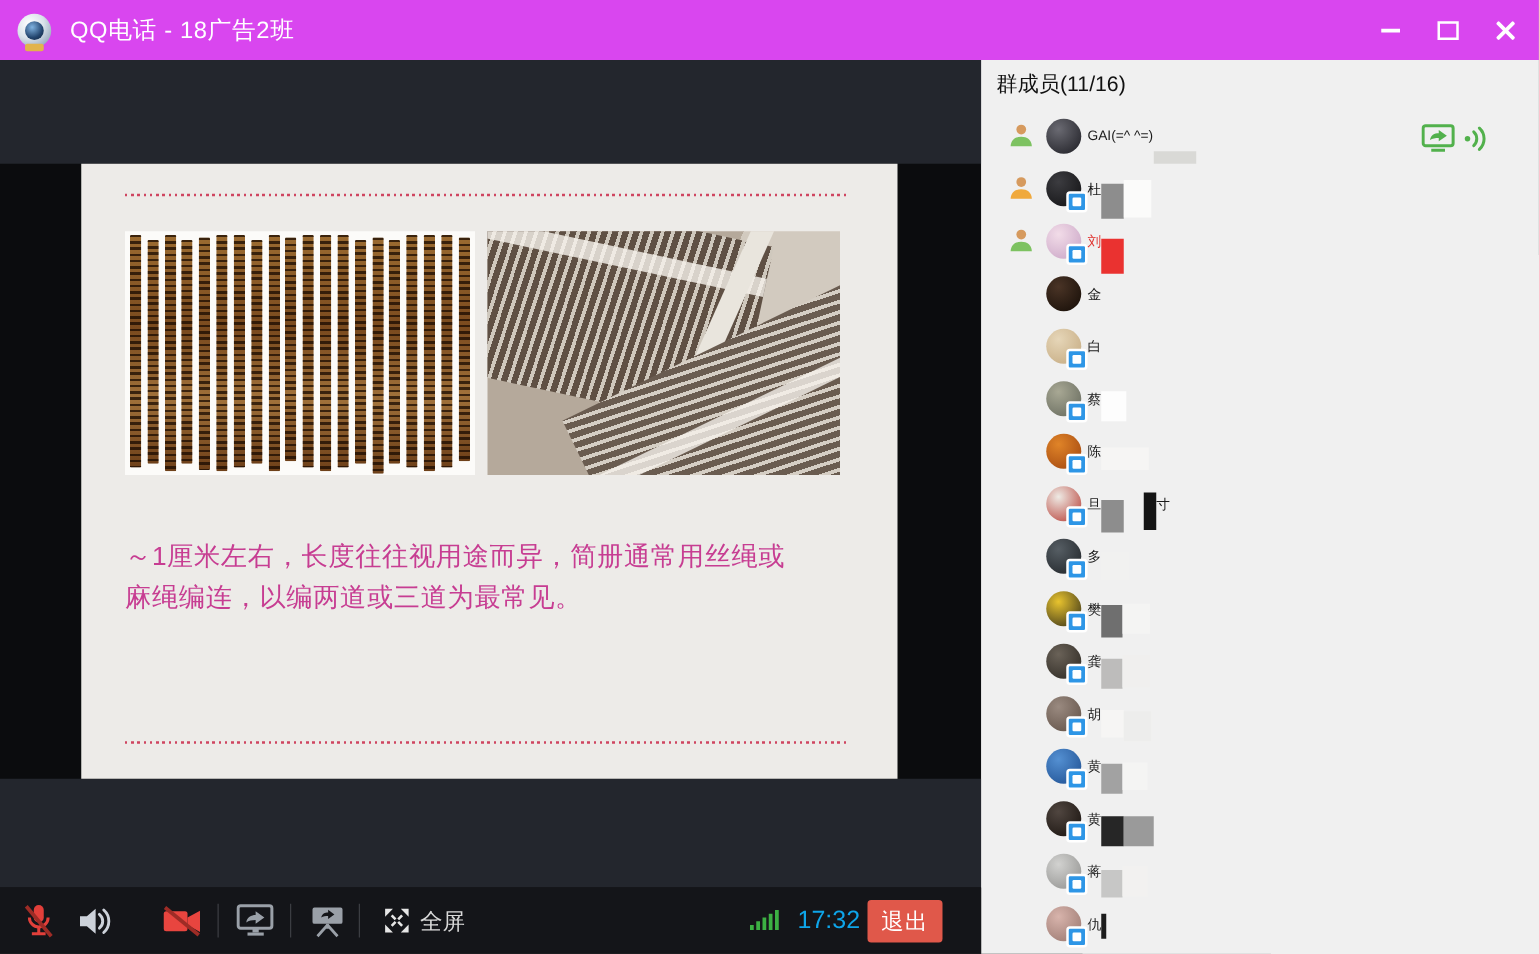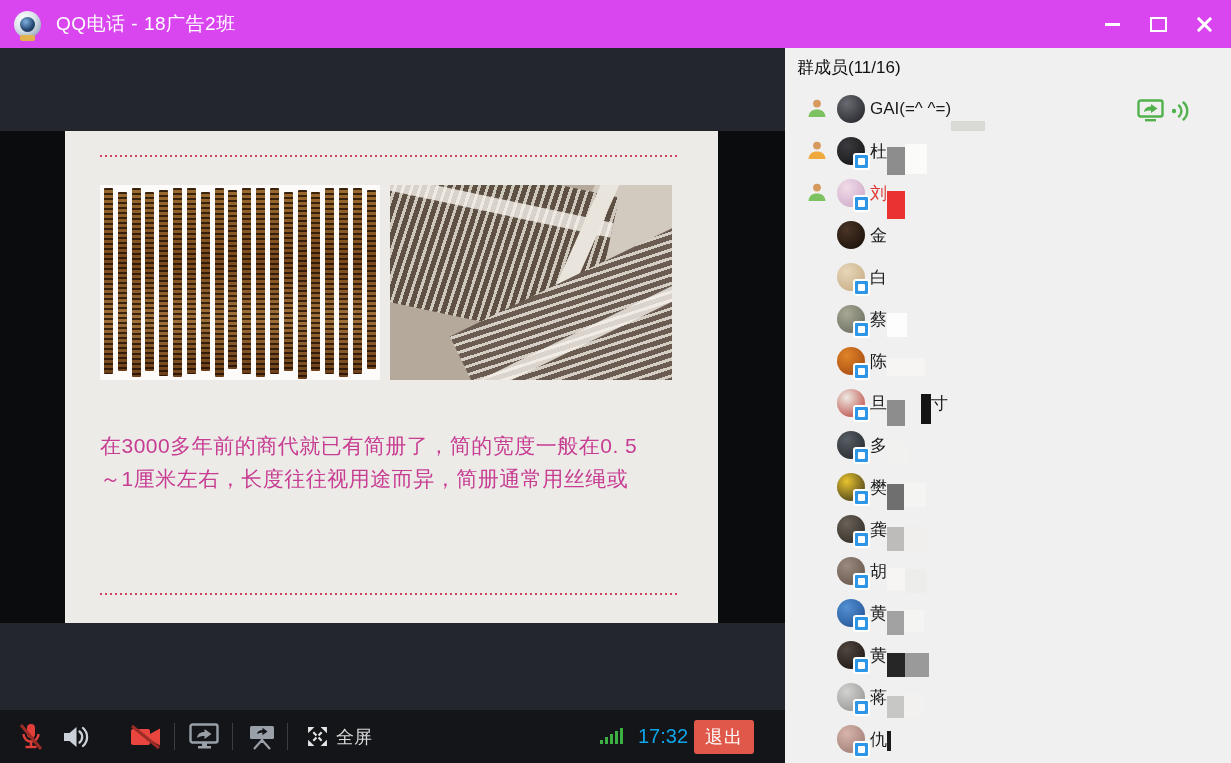--- a/index.html
+++ b/index.html
@@ -71,21 +71,21 @@
   .sidebar{position:absolute;left:785px;top:48px;width:446px;height:715px;background:#f0f0f0;overflow:hidden;}
   .members-header{position:absolute;left:12px;top:8px;font-size:17px;color:#111;}
   .member-list{position:absolute;left:0;top:40px;width:446px;}
   .member-row{position:relative;height:42px;}
   .presence{position:absolute;left:22px;top:10px;width:20px;height:20px;}
   .avatar{position:absolute;left:52px;top:7px;width:28px;height:28px;border-radius:50%;}
   .badge{position:absolute;left:68px;top:23px;width:13px;height:13px;background:#2e96e6;border:2px solid #fff;
     border-radius:3px;box-sizing:content-box;}
   .badge:after{content:"";position:absolute;left:3px;top:3px;width:7px;height:7px;background:#fff;border-radius:1px;}
   .name-wrap{position:absolute;left:85px;top:0;height:42px;display:flex;align-items:center;}
-  .mname{font-size:17px;color:#1a1a1a;white-space:pre;}
+  .mname{font-size:11px;color:#1a1a1a;white-space:pre;}
   .redact{display:inline-block;}
   .row-icons{position:absolute;left:352px;top:11px;display:flex;align-items:center;gap:7px;}
 </style>
 </head>
 <body>
 
 <div class="titlebar">
   <div class="cam-icon">
     <div class="lens"></div>
     <div class="base"></div>
@@ -131,22 +131,22 @@
         <span class="strip"></span>
         <span class="strip"></span>
         <span class="strip"></span>
       </div>
     <div class="img-right">
       <div class="matA"></div>
       <div class="mat-divider"></div>
       <div class="matB"></div>
     </div>
     <div class="slide-text">
-      <div>在3000多年前的商代就已有简册了，简的宽度一般在0. 5</div>
       <div>～1厘米左右，长度往往视用途而异，简册通常用丝绳或</div>
+      <div>麻绳编连，以编两道或三道为最常见。</div>
     </div>
     <div class="dotline dot-bottom"></div>
   </div>
 
   <div class="toolbar">
     <div class="tb" style="left:16px;">
       <svg width="30" height="32" viewBox="0 0 30 32">
         <rect x="11" y="3" width="8" height="14" rx="4" fill="#e23f3a"></rect>
         <path d="M7.5 13a7.5 7.5 0 0 0 15 0" stroke="#e23f3a" stroke-width="2.4" fill="none"></path>
         <line x1="15" y1="21" x2="15" y2="25.5" stroke="#e23f3a" stroke-width="2.4"></line>

